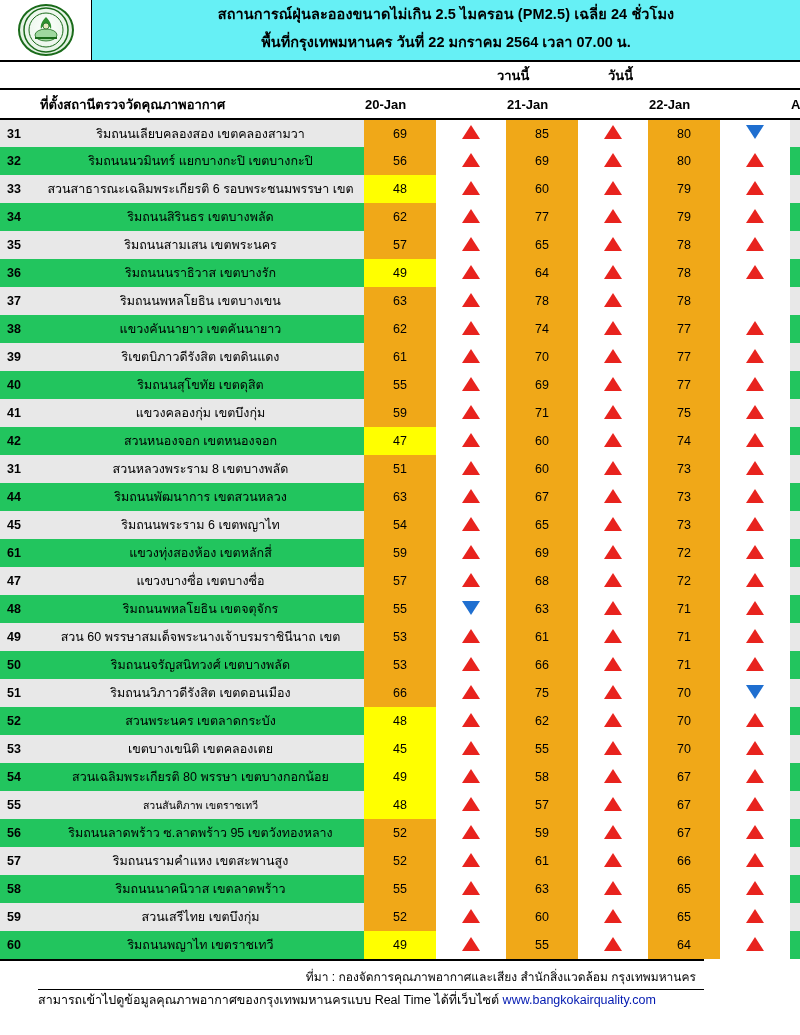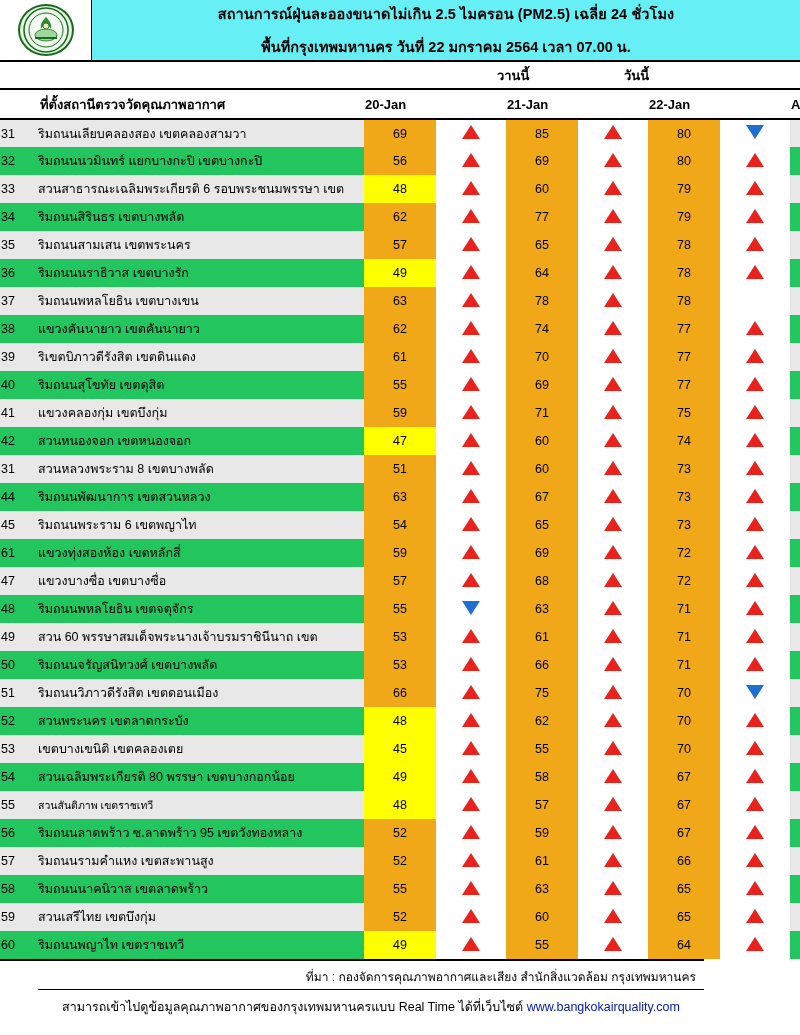--- a/index.html
+++ b/index.html
@@ -39,21 +39,21 @@
     background: radial-gradient(circle at 50% 45%, #ffffff 0%, #e8f5e8 60%, #cfe8cf 100%);
     display: flex; align-items: center; justify-content: center;
     position: relative;
   }
   .logo svg { display: block; }
   .header-text {
     flex: 1;
     display: flex;
     flex-direction: column;
     align-items: center;
-    justify-content: space-between;
+    justify-content: flex-start;
     gap: 5px;
     padding: 2px 6px;
   }
   .header-line1 {
     font-size: 14.5px;
     font-weight: bold;
     color: #000;
     letter-spacing: 0.1px;
   }
   .header-line2 {
@@ -70,21 +70,21 @@
     background: #fff;
   }
   .daybar .dlabel {
     position: absolute;
     top: 3px;
     font-size: 13px;
     font-weight: bold;
     color: #000;
   }
   .daybar .dl-yesterday { left: 497px; }
-  .daybar .dl-today { left: 624px; }
+  .daybar .dl-today { left: 608px; }
 
   
   table.grid {
     border-collapse: collapse;
     width: 800px;
     table-layout: fixed;
   }
   table.grid col.c-idx    { width: 34px; }
   table.grid col.c-name   { width: 330px; }
   table.grid col.c-d1     { width: 72px; }
@@ -111,26 +111,27 @@
   }
 
   tbody tr { height: 28px; }
   tbody td {
     font-size: 12.5px;
     color: #000;
     vertical-align: middle;
     border: 0;
   }
   td.idx {
-    text-align: left;
+    text-align: center;
     padding-right: 7px;
     background: #e8e8e8;
+    font-weight: bold;
   }
   td.nm {
-    text-align: left;
+    text-align: center;
     padding-left: 4px;
     background: #e8e8e8;
     white-space: nowrap;
     overflow: hidden;
   }
   td.val {
     text-align: center;
     font-weight: normal;
   }
   td.arrow {
@@ -171,22 +172,21 @@
   }
   .src-line {
     border-top: 2px solid #000;
     text-align: right;
     padding: 6px 8px 3px 0;
     font-size: 12px;
     color: #000;
   }
   .foot-line {
     border-top: 1px solid #000;
-    text-align: center;
-    padding: 7px 0 6px 0;
+    padding: 0 0 6px 0;
     font-size: 12.5px;
     color: #000;
     margin-left: 38px;
   }
   .foot-line .url { color: #0018b0; }
 </style>
 </head>
 <body>
 
 <div id="page">

